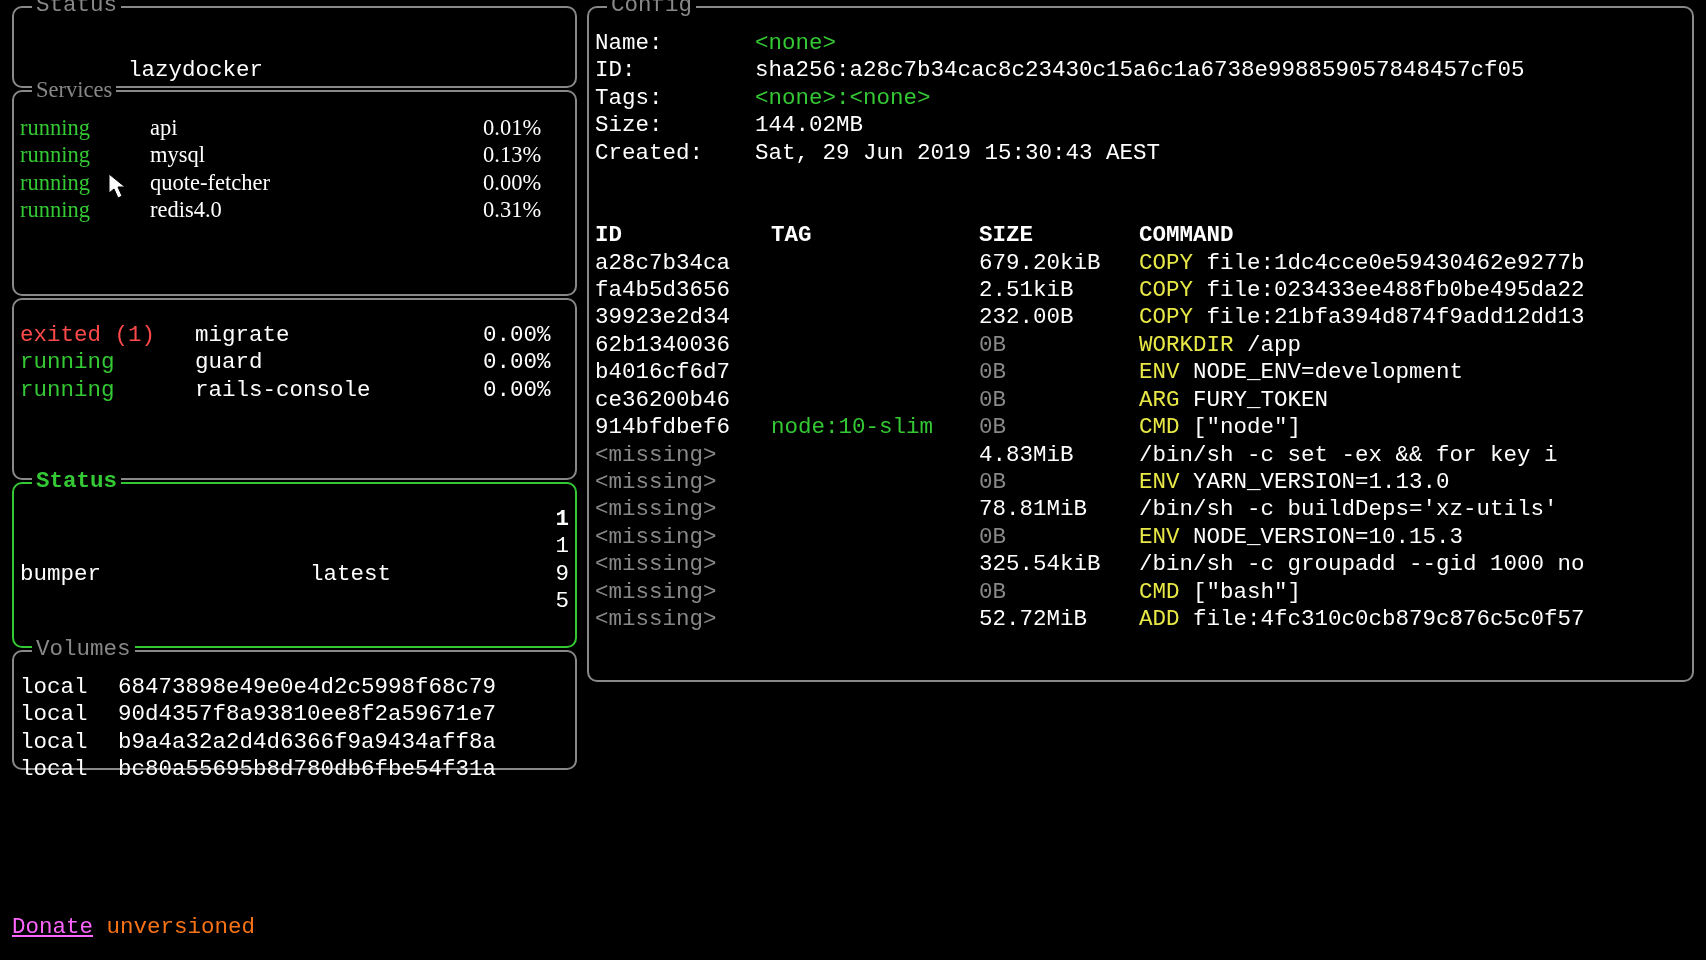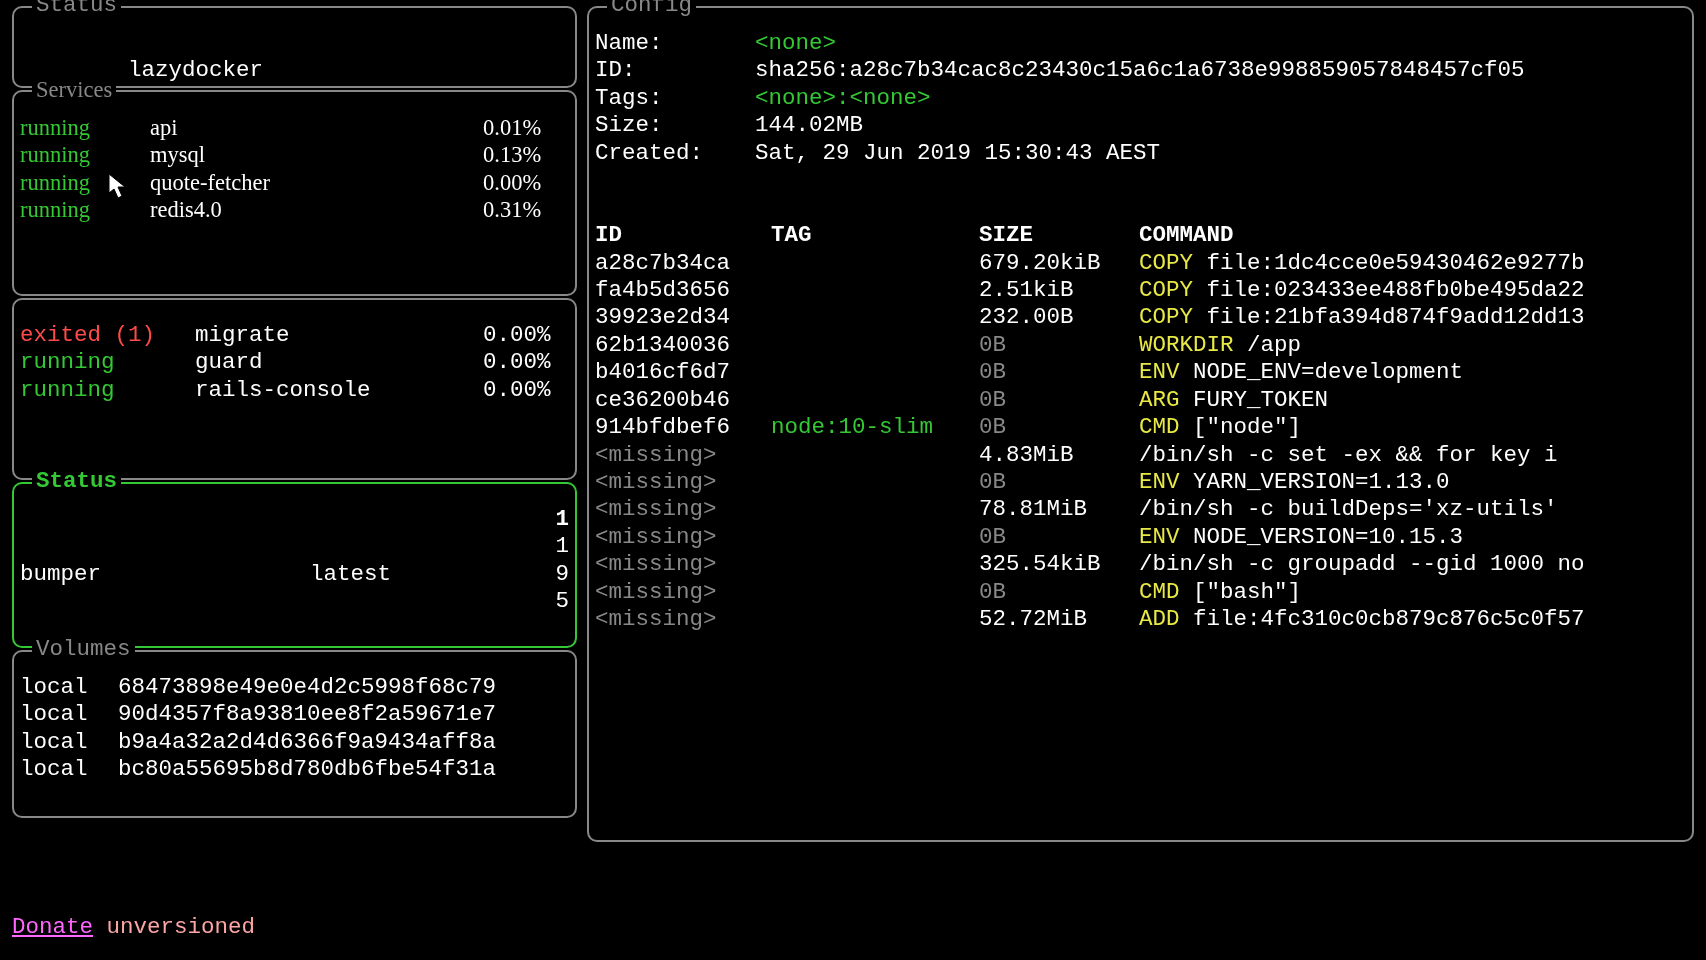--- a/index.html
+++ b/index.html
@@ -51,22 +51,22 @@
   }
   .panel-body {
     padding-top: 18px;
     white-space: pre;
     overflow: hidden;
   }
   .status-panel { height: 82px; }
   .services-panel { height: 206px; font-family: Liberation Serif, serif; }
   .standalone-panel { height: 182px; }
   .images-panel { height: 166px; }
-  .volumes-panel { height: 168px; }
-  .config-panel { height: 836px; }
+  .volumes-panel { height: 120px; }
+  .config-panel { height: 676px; }
 
   .green { color: #34c934; }
   .red { color: #ff4a4a; }
   .yellow { color: #e8e846; }
   .gray { color: #888; }
   .white { color: #fff; }
   .bold { font-weight: bold; }
 
   .row { display: flex; }
 
@@ -96,21 +96,21 @@
 
   .footer {
     padding-top: 8px;
     display: flex;
     justify-content: space-between;
     font-size: 22.5px;
   }
   .footer-left { color: #6a6aff; }
   .footer-right {}
   .donate { color: #ff66ff; text-decoration: underline; }
-  .version { color: #fca5a5; }
+  .version { color: #f97316; }
 
   .cursor-arrow {
     position: absolute;
     left: 108px;
     top: 173px;
     pointer-events: none;
   }
 </style>
 </head>
 <body>

